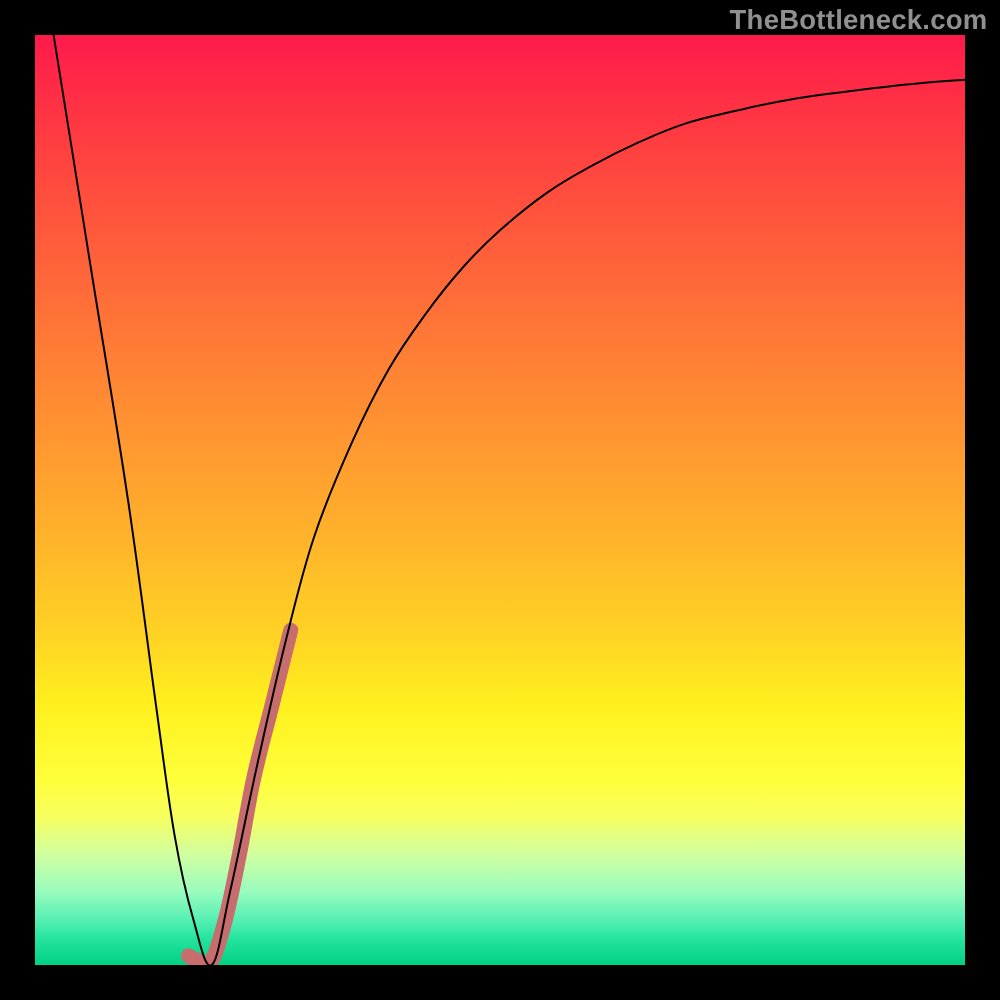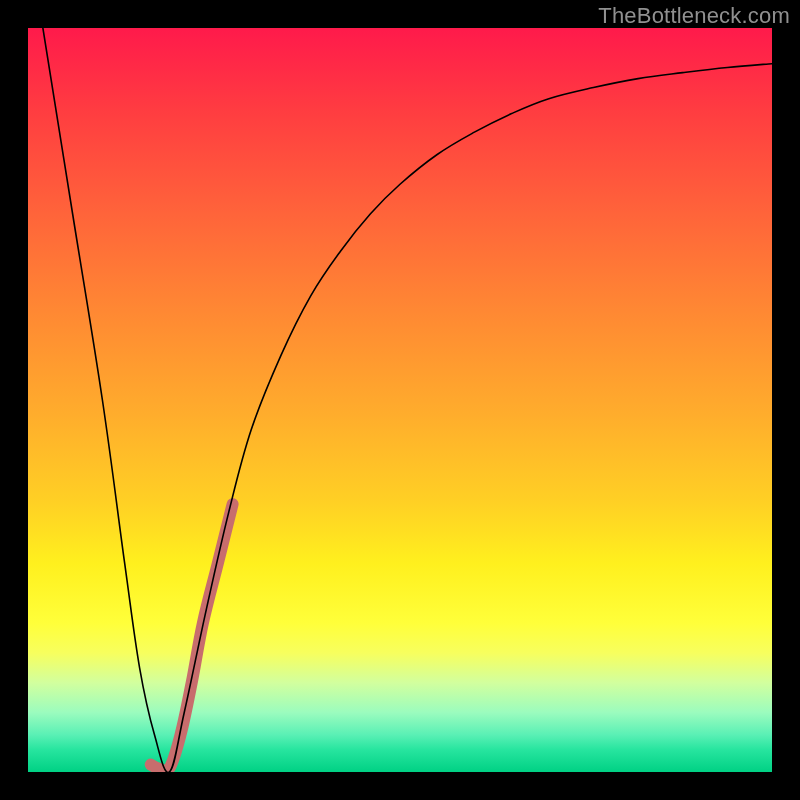--- a/index.html
+++ b/index.html
@@ -48,21 +48,21 @@
     width: 100%;
     height: 100%;
     pointer-events: none;
   }
   .watermark {
     position: absolute;
     top: 3px;
     right: 10px;
     color: #909090;
     font-size: 22px;
-    font-weight: 400;
+    font-weight: 700;
     letter-spacing: 0.2px;
     user-select: none;
     margin-left: 15px;
   }
 </style>
 </head>
 <body>
 
 <div class="frame">
   <div class="watermark">TheBottleneck.com</div>

